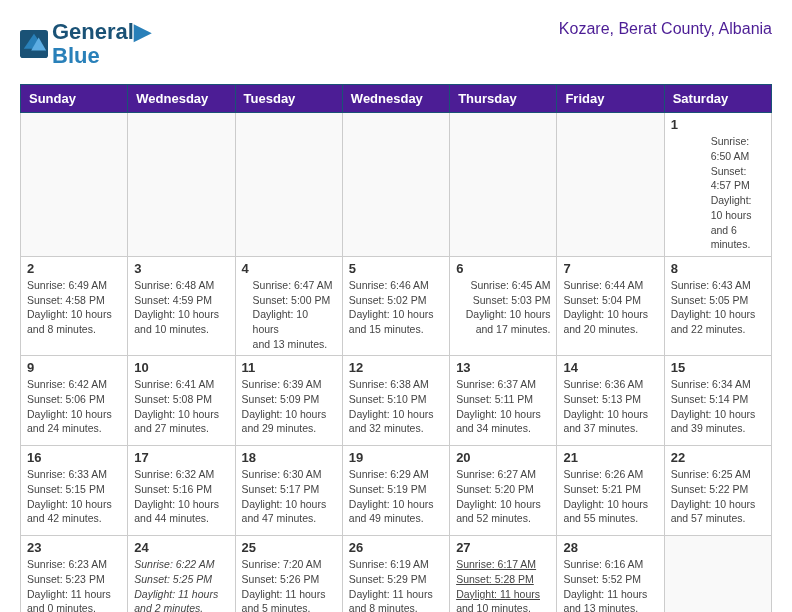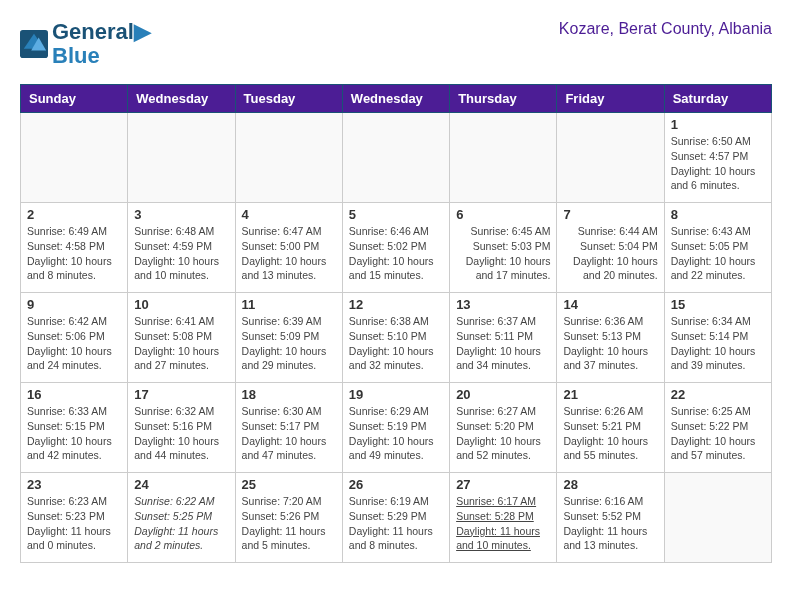--- a/index.html
+++ b/index.html
@@ -123,21 +123,21 @@
   <tbody id="calendar-body">
   <tr>
         <td class="empty"></td>
         <td class="empty"></td>
         <td class="empty"></td>
         <td class="empty"></td>
         <td class="empty"></td>
         <td class="empty"></td>
         <td>
           <span class="day-number">1</span>
-          <div class="day-info" style="white-space: pre-line;">Sunrise: 6:50 AM
+          <div class="day-info" style="white-space: pre-line; margin-left: 40px;">Sunrise: 6:50 AM
 Sunset: 4:57 PM
 Daylight: 10 hours
 and 6 minutes.</div>
         </td>
       </tr>
       <tr>
         <td>
           <span class="day-number">2</span>
           <div class="day-info" style="white-space: pre-line;">Sunrise: 6:49 AM
 Sunset: 4:58 PM
@@ -146,42 +146,42 @@
         </td>
         <td>
           <span class="day-number">3</span>
           <div class="day-info" style="white-space: pre-line;">Sunrise: 6:48 AM
 Sunset: 4:59 PM
 Daylight: 10 hours
 and 10 minutes.</div>
         </td>
         <td>
           <span class="day-number">4</span>
-          <div class="day-info" style="white-space: pre-line;">Sunrise: 6:47 AM
+          <div class="day-info" style="white-space: pre-line; margin-left: 11px;">Sunrise: 6:47 AM
 Sunset: 5:00 PM
 Daylight: 10 hours
 and 13 minutes.</div>
         </td>
         <td>
           <span class="day-number">5</span>
           <div class="day-info" style="white-space: pre-line;">Sunrise: 6:46 AM
 Sunset: 5:02 PM
 Daylight: 10 hours
 and 15 minutes.</div>
         </td>
         <td>
           <span class="day-number">6</span>
           <div class="day-info" style="white-space: pre-line; text-align: right;">Sunrise: 6:45 AM
 Sunset: 5:03 PM
 Daylight: 10 hours
 and 17 minutes.</div>
         </td>
         <td>
           <span class="day-number">7</span>
-          <div class="day-info" style="white-space: pre-line; text-align: right;">Sunrise: 6:44 AM
+          <div class="day-info" style="white-space: pre-line;">Sunrise: 6:44 AM
 Sunset: 5:04 PM
 Daylight: 10 hours
 and 20 minutes.</div>
         </td>
         <td>
           <span class="day-number">8</span>
           <div class="day-info" style="white-space: pre-line;">Sunrise: 6:43 AM
 Sunset: 5:05 PM
 Daylight: 10 hours
 and 22 minutes.</div>

